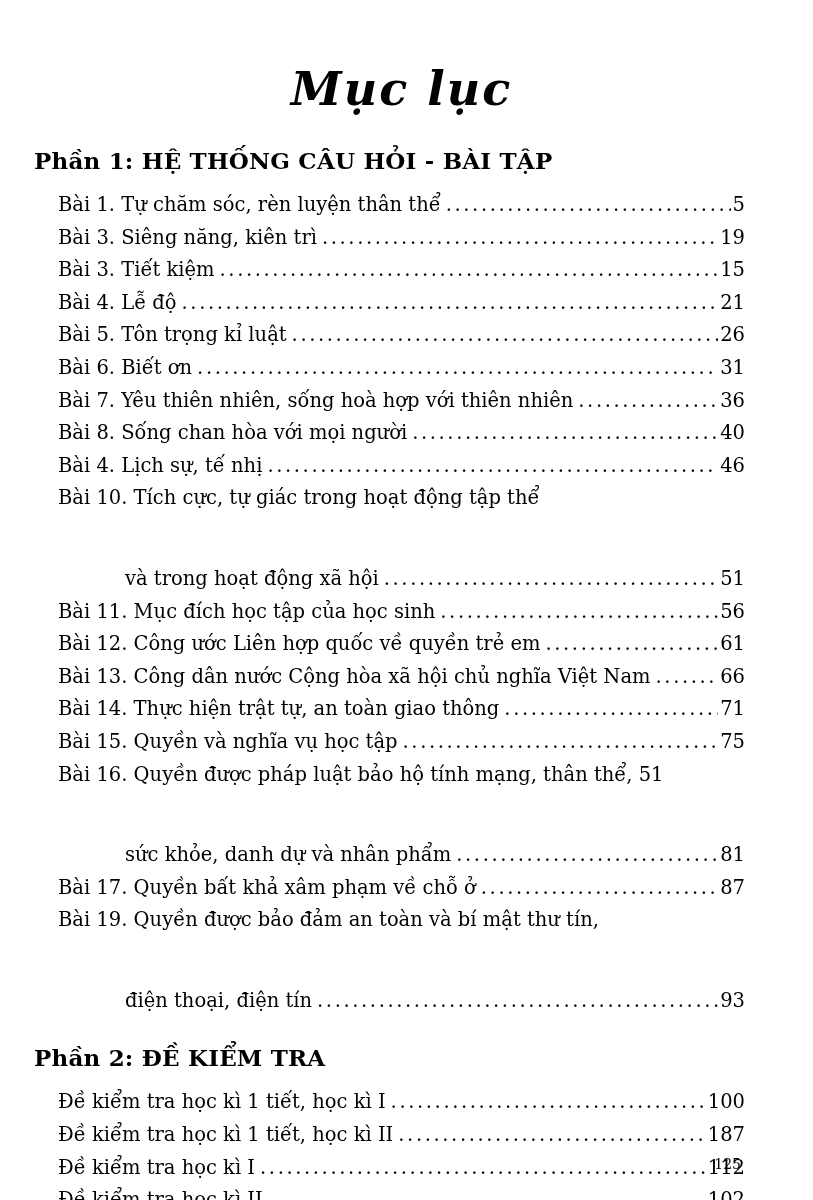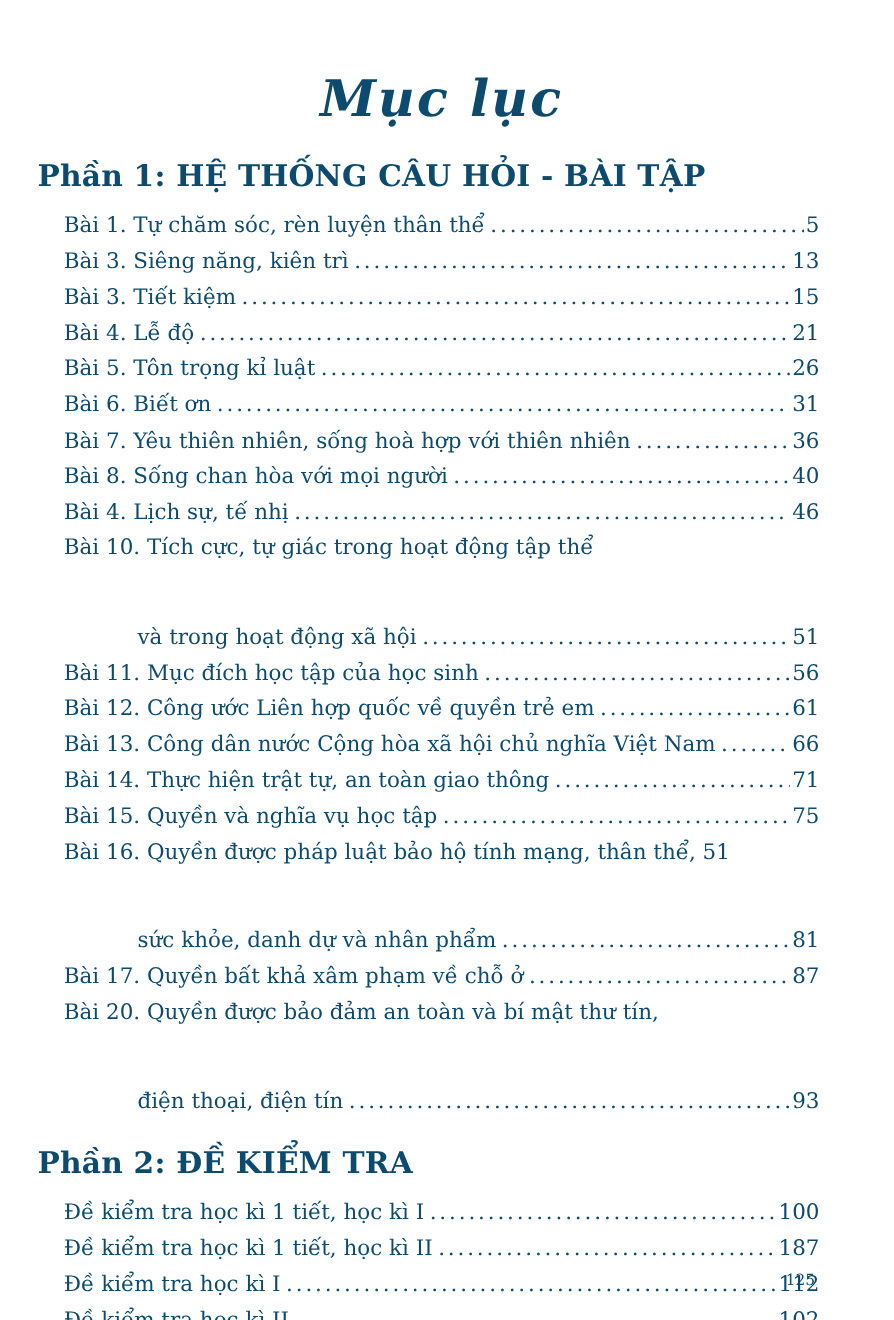--- a/index.html
+++ b/index.html
@@ -8,34 +8,34 @@
     background: #ffffff;
   }
   .page {
     position: relative;
     width: 813px;
     height: 1200px;
     background: #ffffff;
     box-sizing: border-box;
     padding: 48px 68px 0 58px;
     font-family: "DejaVu Serif", serif;
-    color: #0c4a6e;
+    color: #000000;
     overflow: hidden;
   }
   .title {
     text-align: center;
     font-style: italic;
     font-weight: bold;
     font-size: 46px;
     letter-spacing: 2px;
     margin: 14px 0 30px 0;
   }
   .heading {
     font-weight: bold;
-    font-size: 27px;
+    font-size: 23px;
     line-height: 30px;
     margin: 26px 0 13px -24px;
     letter-spacing: 0.2px;
   }
   .row {
     display: flex;
     align-items: flex-start;
     font-size: 19.5px;
     line-height: 32.6px;
   }
@@ -74,21 +74,21 @@
   <div id="toc">
       <div class="heading">Phần 1: HỆ THỐNG CÂU HỎI - BÀI TẬP</div>
       <div class="row">
         <span class="txt">Bài 1. Tự chăm sóc, rèn luyện thân thể</span>
         <span class="leader">........................................................................................................................................................................................................</span>
         <span class="pg">5</span>
       </div>
       <div class="row">
         <span class="txt">Bài 3. Siêng năng, kiên trì</span>
         <span class="leader">........................................................................................................................................................................................................</span>
-        <span class="pg">13</span>
+        <span class="pg">19</span>
       </div>
       <div class="row">
         <span class="txt">Bài 3. Tiết kiệm</span>
         <span class="leader">........................................................................................................................................................................................................</span>
         <span class="pg">15</span>
       </div>
       <div class="row">
         <span class="txt">Bài 4. Lễ độ</span>
         <span class="leader">........................................................................................................................................................................................................</span>
         <span class="pg">21</span>
@@ -158,21 +158,21 @@
         <span class="txt">sức khỏe, danh dự và nhân phẩm</span>
         <span class="leader">........................................................................................................................................................................................................</span>
         <span class="pg">81</span>
       </div>
       <div class="row">
         <span class="txt">Bài 17. Quyền bất khả xâm phạm về chỗ ở</span>
         <span class="leader">........................................................................................................................................................................................................</span>
         <span class="pg">87</span>
       </div>
       <div class="row">
-        <span class="txt">Bài 20. Quyền được bảo đảm an toàn và bí mật thư tín,</span>
+        <span class="txt">Bài 19. Quyền được bảo đảm an toàn và bí mật thư tín,</span>
       </div>
       <div class="row cont">
         <span class="txt">điện thoại, điện tín</span>
         <span class="leader">........................................................................................................................................................................................................</span>
         <span class="pg">93</span>
       </div>
       <div class="heading">Phần 2: ĐỀ KIỂM TRA</div>
       <div class="row">
         <span class="txt">Đề kiểm tra học kì 1 tiết, học kì I</span>
         <span class="leader">........................................................................................................................................................................................................</span>

